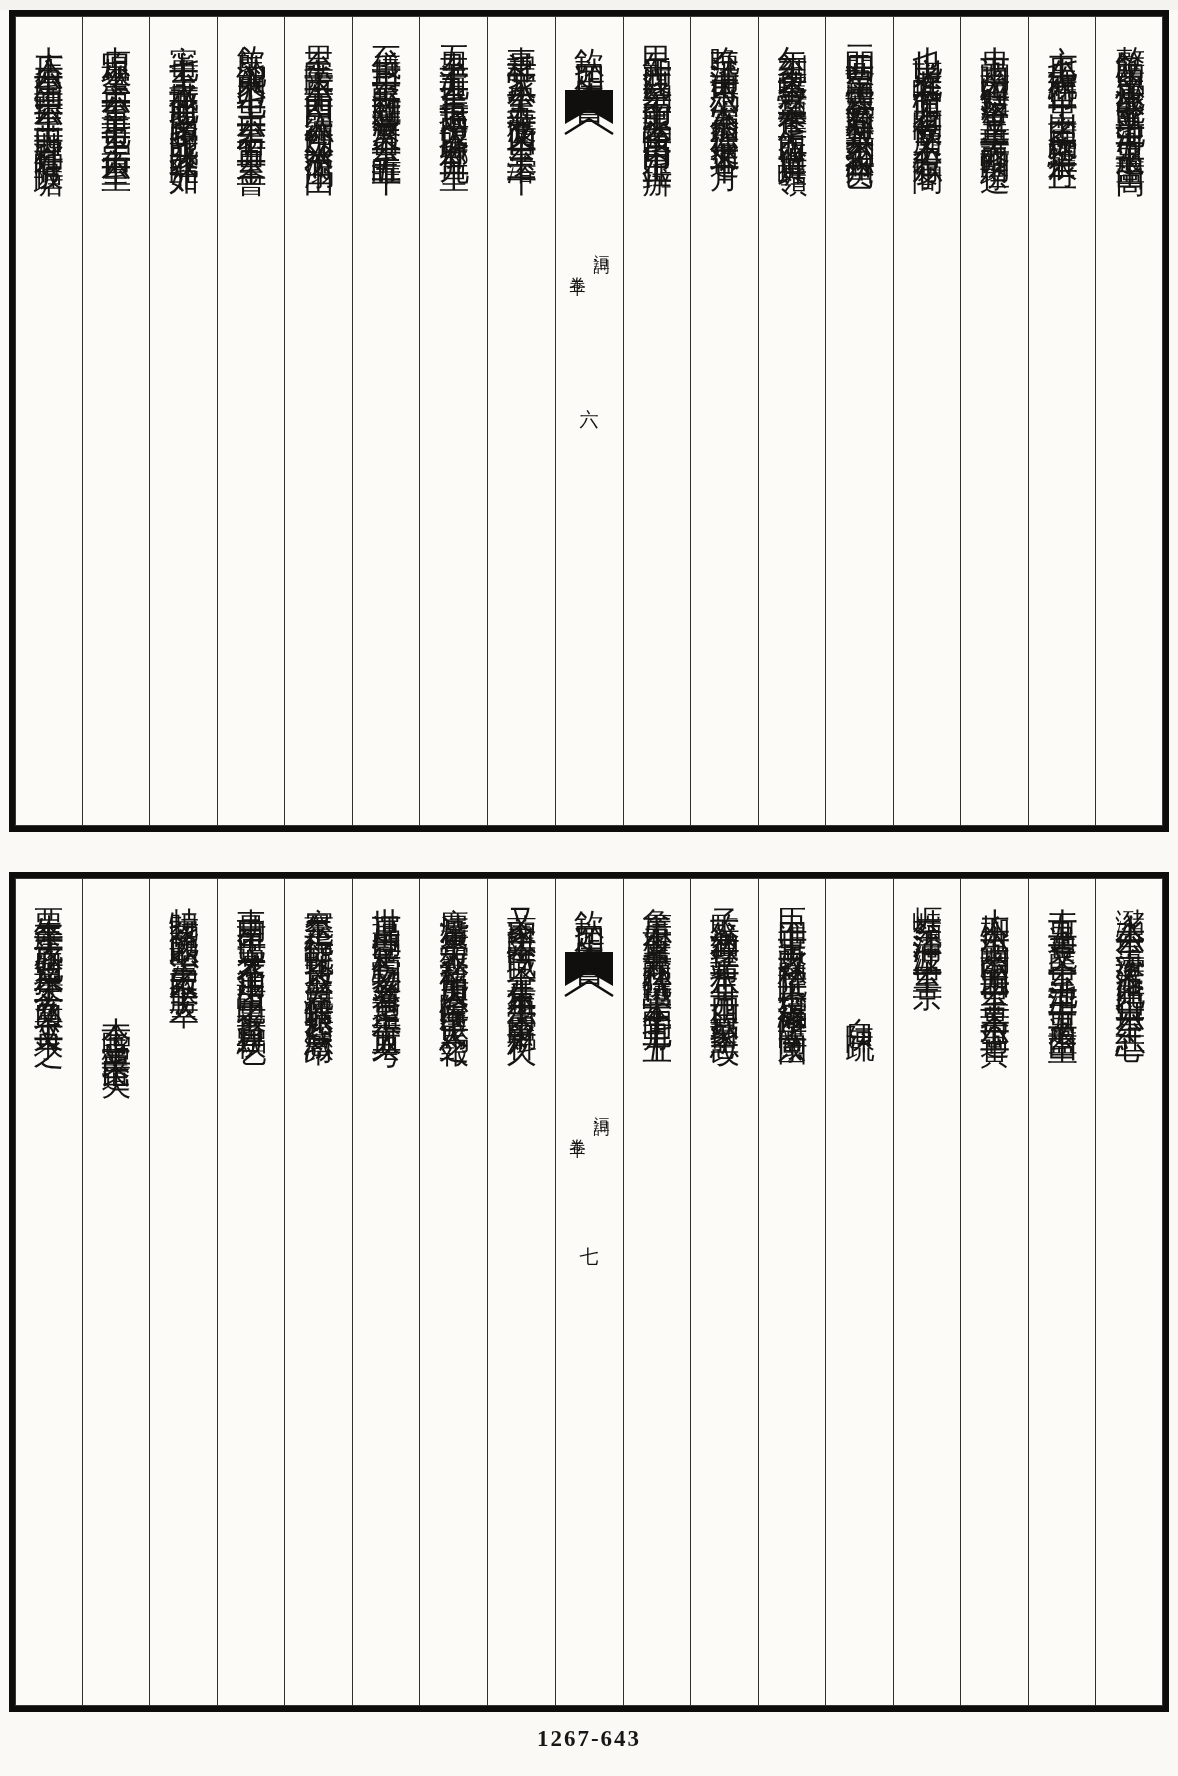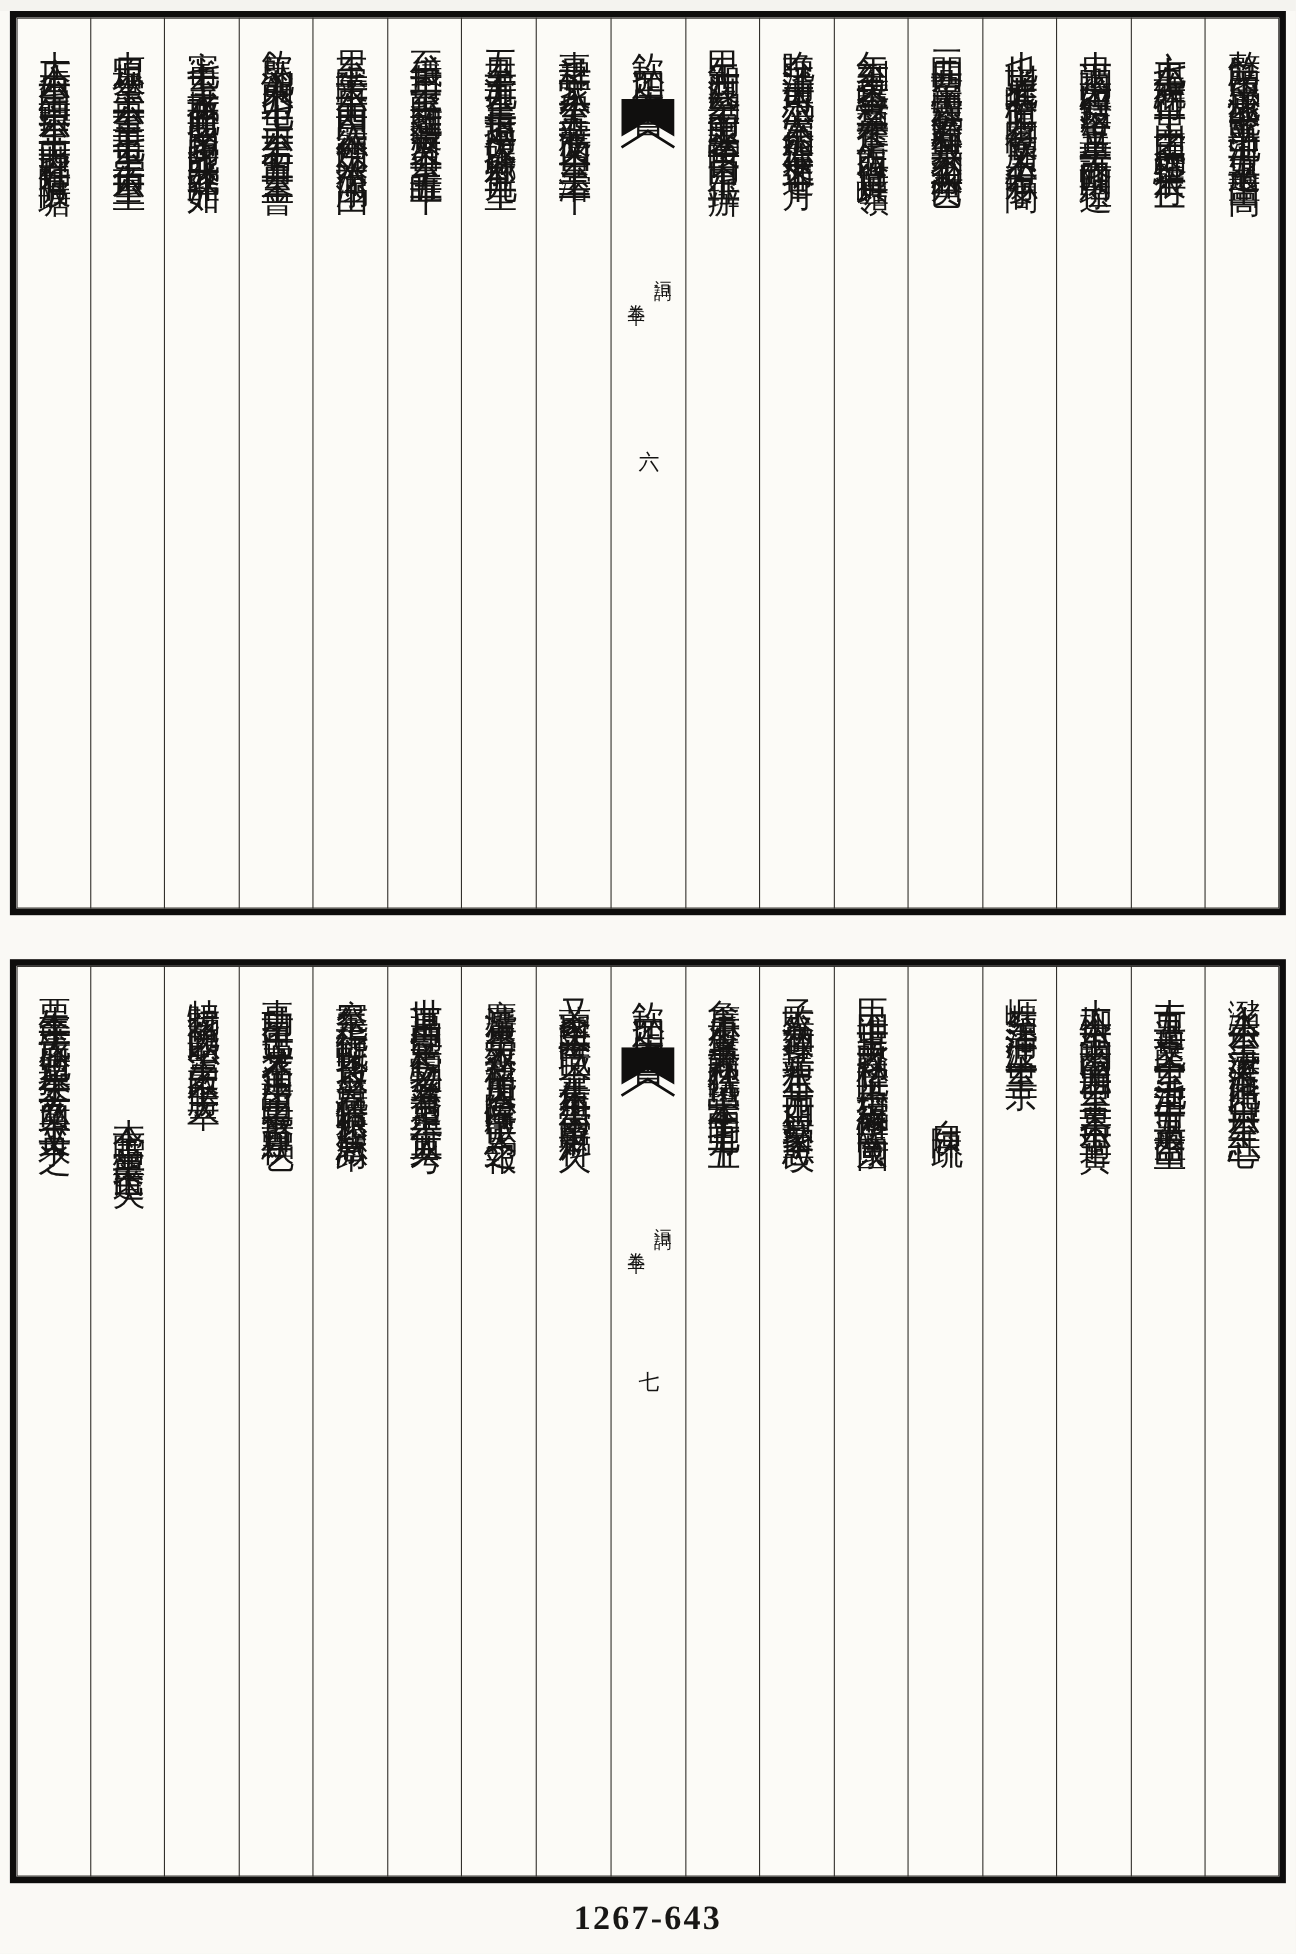--- a/index.html
+++ b/index.html
@@ -76,21 +76,21 @@
   .fold-meta .chapter{margin-top:22px;}
   .folio{
     writing-mode:vertical-rl;text-orientation:upright;
     font-size:19px;
   }
   .page-upper .folio{margin-top:120px;}
   .page-lower .folio{margin-top:96px;}
   .footer{
     margin-top:14px;
     text-align:center;
-    font-size:31px;
+    font-size:23px;
     font-weight:600;
     letter-spacing:2px;
     color:#181715;
   }
 </style>
 </head>
 <body>
 
 <div class="sheet">
 

